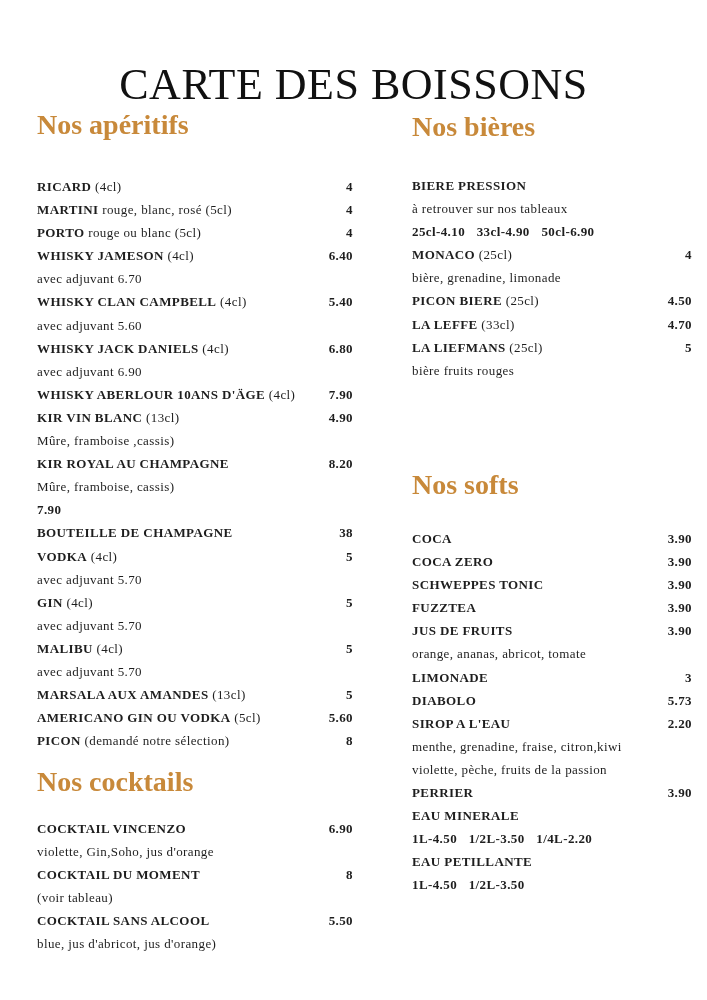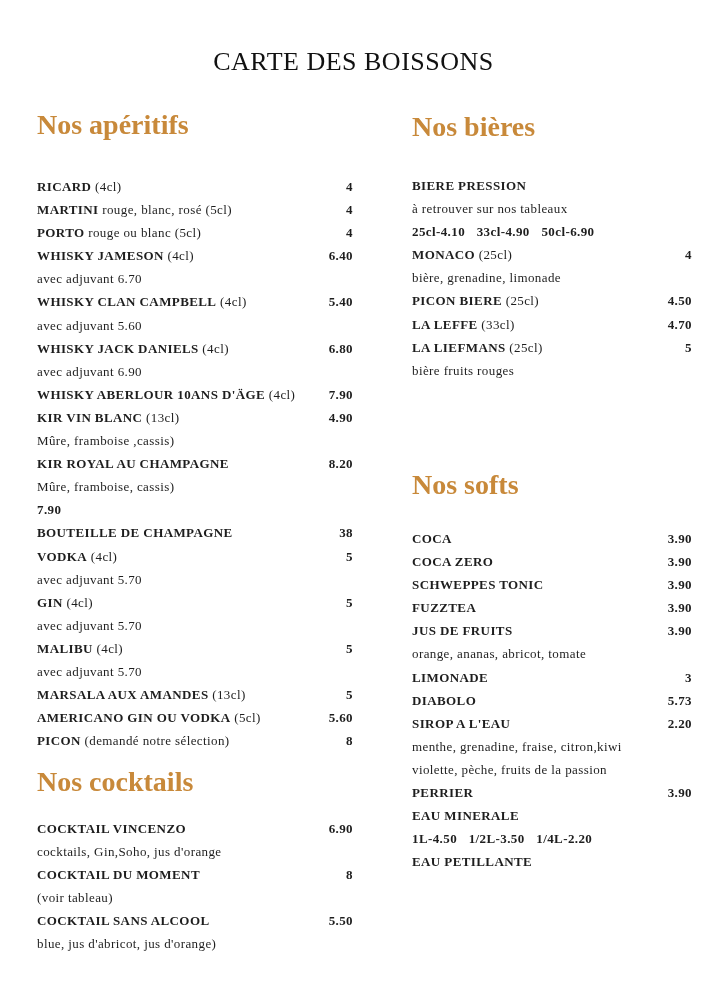--- a/index.html
+++ b/index.html
@@ -1,19 +1,19 @@
 <!DOCTYPE html>
 <html><head>
 <meta charset="utf-8">
 <style>
   html, body { margin: 0; padding: 0; background: #ffffff; }
   body { width: 707px; height: 1000px; position: relative; overflow: hidden;
          font-family: "Liberation Serif", "DejaVu Serif", serif; color: #1e1e1e; }
   .title { position: absolute; top: 30px; left: 0; width: 707px; text-align: center;
-           font-size: 26px; font-weight: normal; letter-spacing: 0.5px; color: #111; }
+           font-size: 44px; font-weight: normal; letter-spacing: 0.5px; color: #111; }
   .section { position: absolute; }
   .sec-title { font-size: 28px; color: #c8893a; font-weight: bold; margin: 0; height: 40px; line-height: 40px; }
   .rows { margin-top: 0; }
   .row { height: 23.1px; line-height: 23.1px; display: flex; justify-content: space-between;
          font-size: 13px; letter-spacing: 0.4px; white-space: nowrap; gap: 10px; }
   .row .name { font-weight: bold; }
   .row .note { font-weight: normal; }
   .row .price { font-weight: bold; text-align: right; }
   .row.desc { font-weight: normal; }
   .row.desc .name { font-weight: normal; }
@@ -122,21 +122,21 @@
 </div>
 
 <div class="section" style="left:37px; top:762px; width:316px;">
   <h2 class="sec-title">Nos cocktails</h2>
   <div class="rows" style="margin-top:15px;">
       <div class="row">
         <span><span class="name">COCKTAIL VINCENZO</span></span>
         <span class="price">6.90</span>
       </div>
       <div class="row desc">
-        <span class="name">cocktails, Gin,Soho, jus d'orange</span>
+        <span class="name">violette, Gin,Soho, jus d'orange</span>
       </div>
       <div class="row">
         <span><span class="name">COCKTAIL DU MOMENT</span></span>
         <span class="price">8</span>
       </div>
       <div class="row desc">
         <span class="name">(voir tableau)</span>
       </div>
       <div class="row">
         <span><span class="name">COCKTAIL SANS ALCOOL</span></span>
@@ -238,14 +238,17 @@
         <span><span class="name">EAU MINERALE</span></span>
         <span class="price"></span>
       </div>
       <div class="row sizes">
         <span class="name">1L-4.50 1/2L-3.50 1/4L-2.20</span>
       </div>
       <div class="row">
         <span><span class="name">EAU PETILLANTE</span></span>
         <span class="price"></span>
       </div>
+      <div class="row sizes">
+        <span class="name">1L-4.50 1/2L-3.50</span>
+      </div>
     </div>
 </div>
 
 </body></html>

